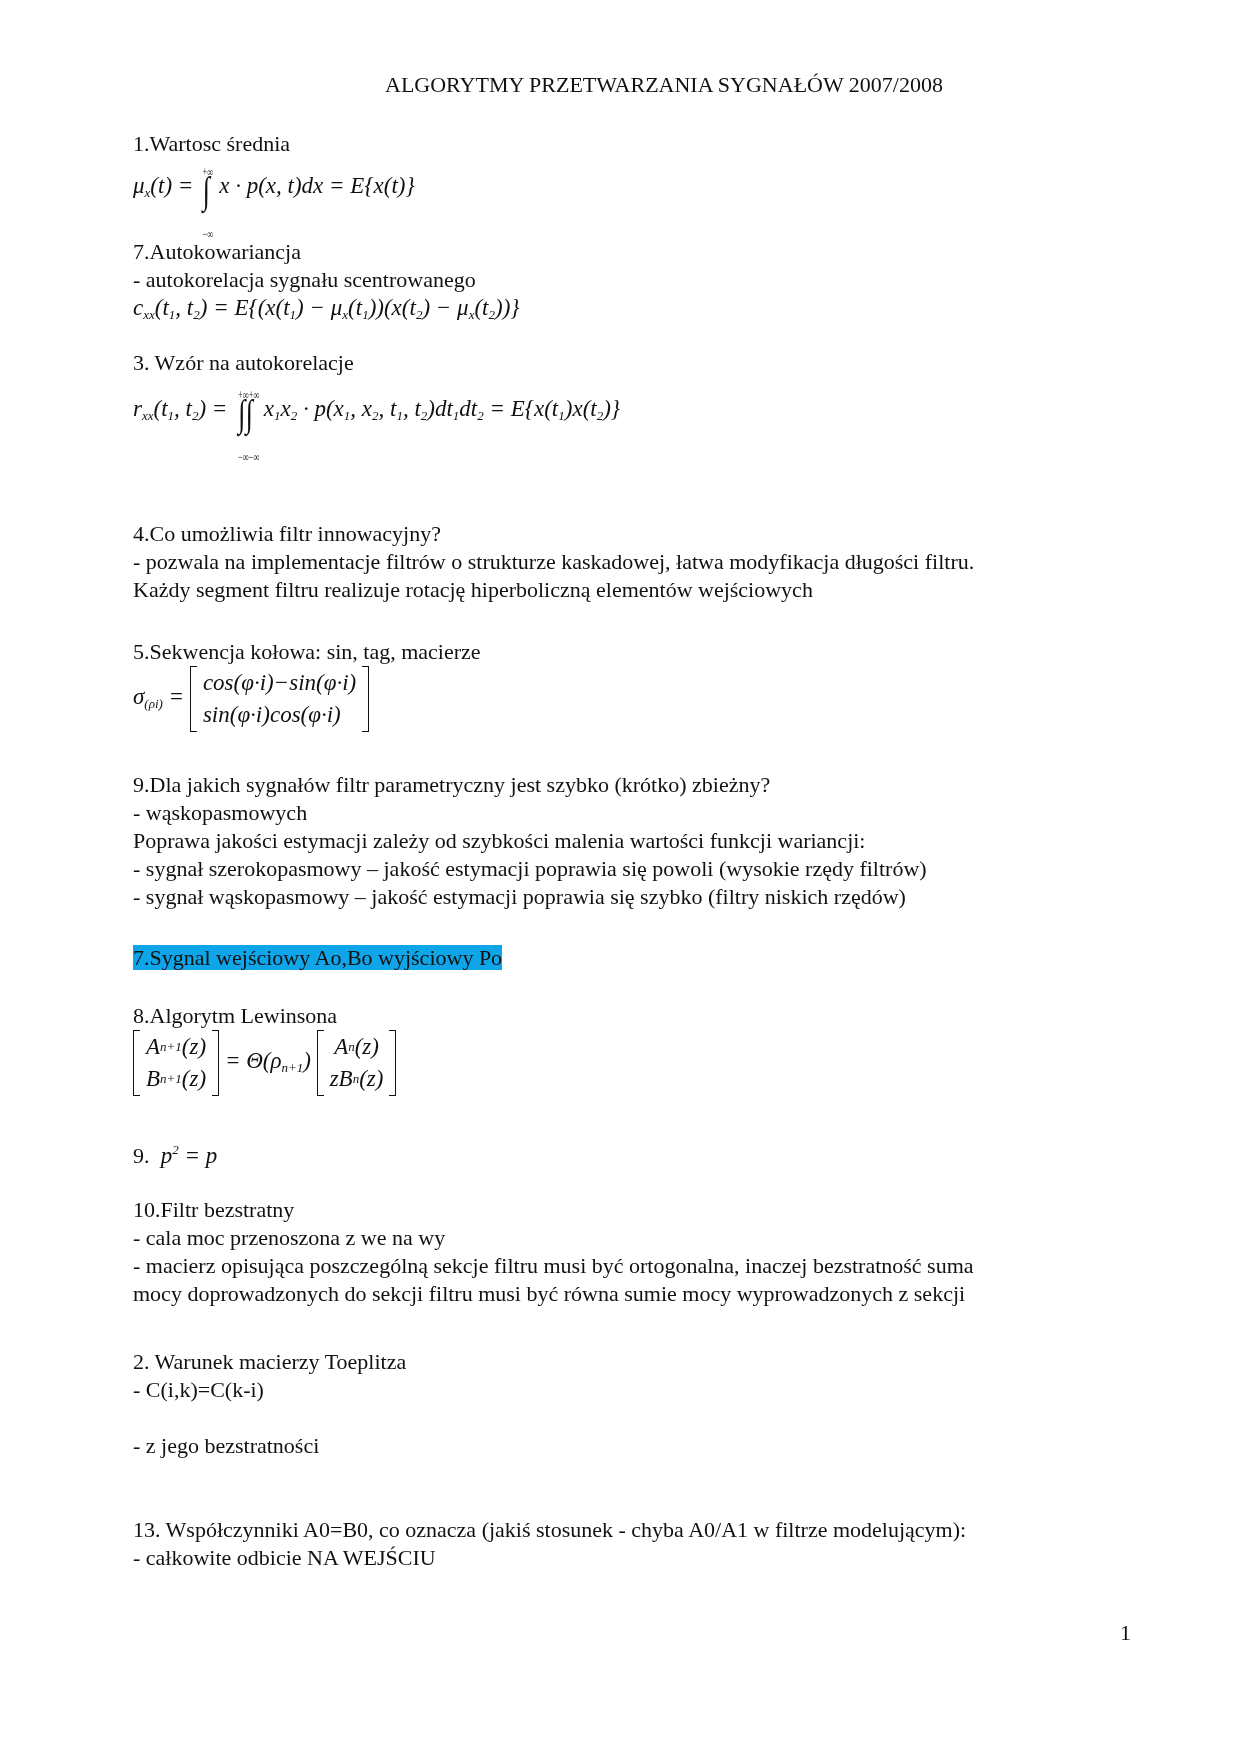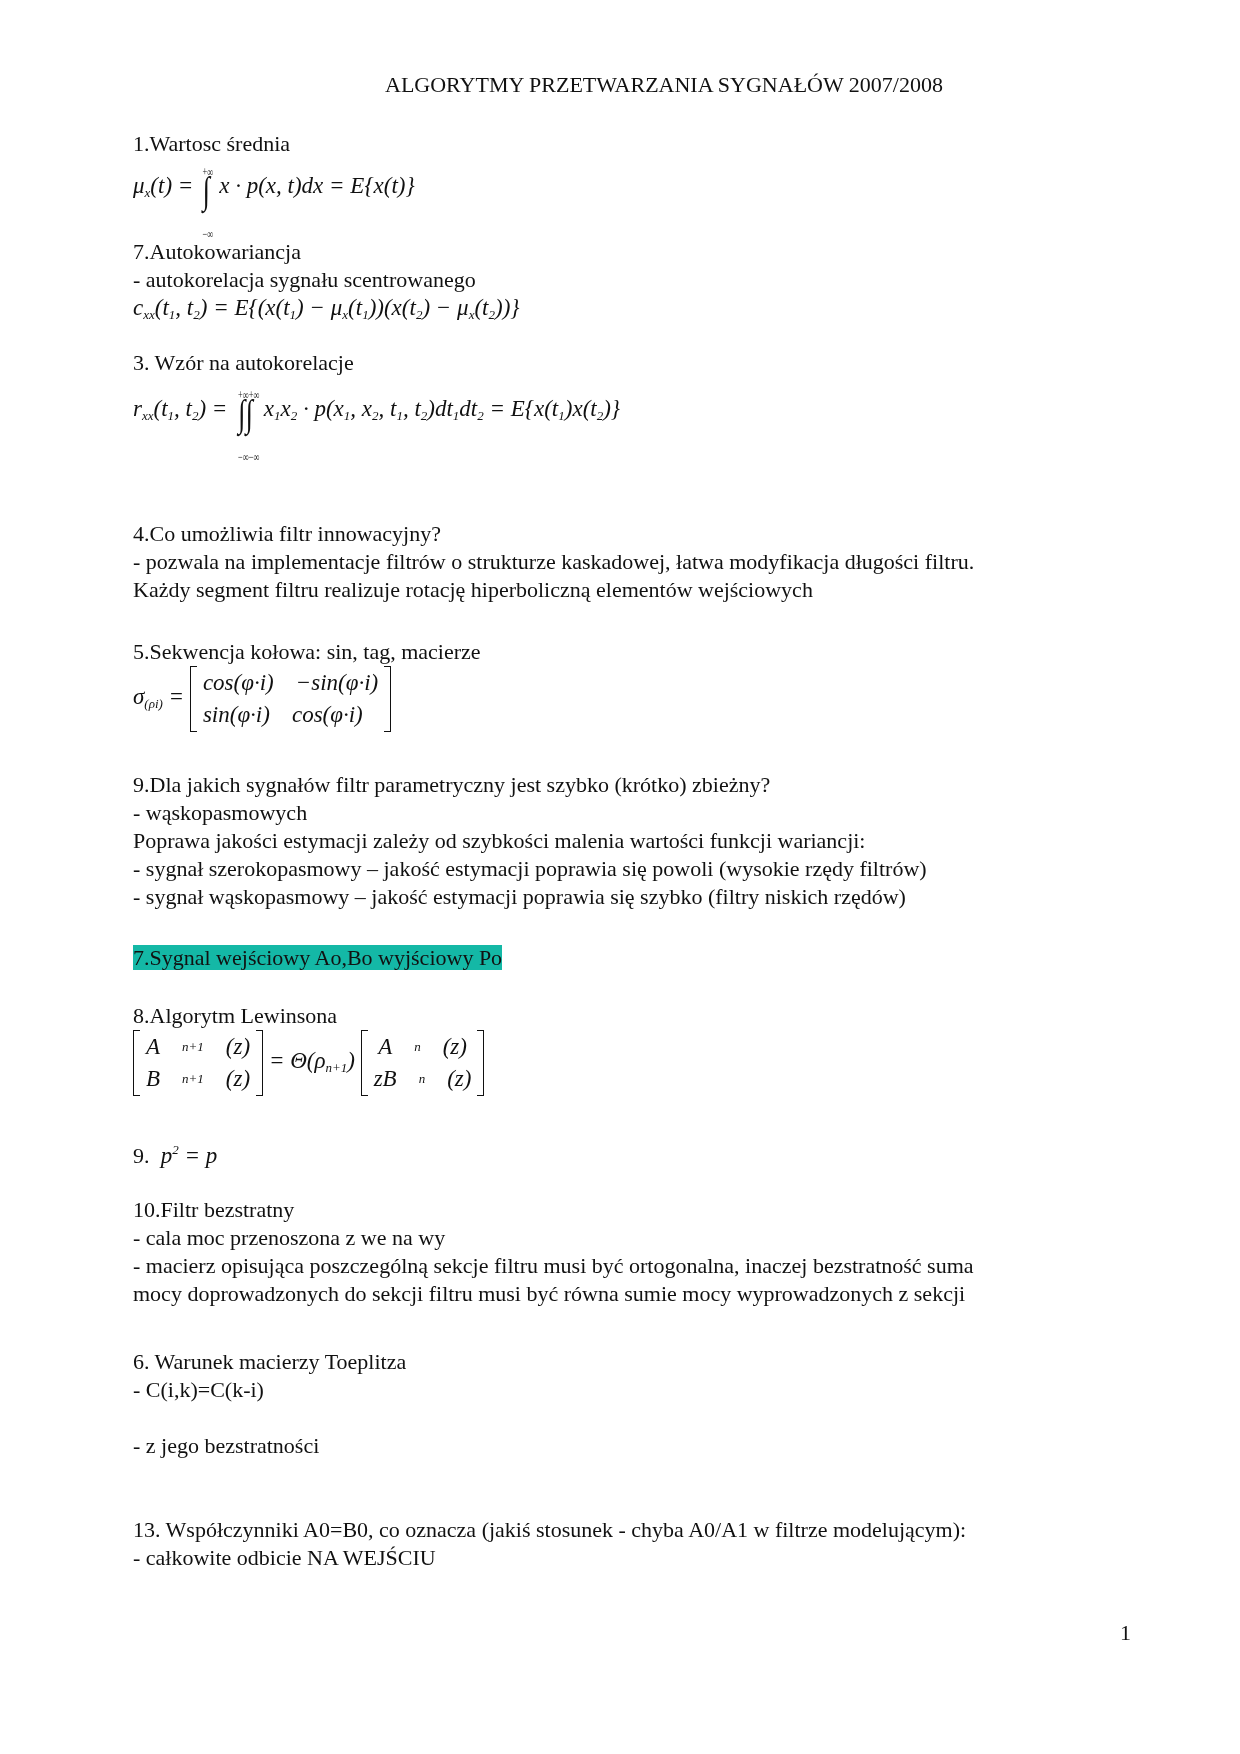--- a/index.html
+++ b/index.html
@@ -7,27 +7,27 @@
          font-family:"Liberation Serif","DejaVu Serif",serif; color:#111; }
   .page-title { position:absolute; left:0; right:0; top:72px; text-align:center;
                 font-size:22px; letter-spacing:0; padding-left:88px; }
   .block { position:absolute; left:133px; font-size:22px; line-height:28px; }
   .line { white-space:nowrap; }
   .math { font-style:italic; font-size:23px; white-space:nowrap;font-family:Liberation Serif, serif; }
   sub { font-size:13px; vertical-align:-4px; }
   sup { font-size:13px; }
   .int { display:inline-block; position:relative; font-size:38px; font-style:normal; vertical-align:-10px; margin:0 2px; transform:scaleX(0.7); }
   .lim { position:absolute; font-size:12px; font-style:normal; left:0; }
-  .highlight { background:#14b8a6; }
+  .highlight { background:#0ea5e9; }
   .matrix { display:inline-flex; align-items:center; vertical-align:middle; }
   .bracket { width:6px; border:1.5px solid #111; height:64px; }
   .bracket.l { border-right:none; }
   .bracket.r { border-left:none; }
   .mrows { display:flex; flex-direction:column; padding:0 6px; }
-  .mrow { display:flex; gap:22px; line-height:32px; }
+  .mrow { display:flex; line-height:32px; }
   .pagenum { position:absolute; left:1120px; top:1620px; font-size:22px; }
 </style>
 </head>
 <body>
 
 <div class="page-title">ALGORYTMY PRZETWARZANIA SYGNAŁÓW 2007/2008</div>
 
 <div class="block" style="top:130px">
   <div class="line">1.Wartosc średnia</div>
   <div class="math" style="margin-top:14px">
@@ -118,21 +118,21 @@
 </div>
 
 <div class="block" style="top:1196px">
   <div class="line">10.Filtr bezstratny</div>
   <div class="line">- cala moc przenoszona z we na wy</div>
   <div class="line">- macierz opisująca poszczególną sekcje filtru musi być ortogonalna, inaczej bezstratność suma</div>
   <div class="line">mocy doprowadzonych do sekcji filtru musi być równa sumie mocy wyprowadzonych z sekcji</div>
 </div>
 
 <div class="block" style="top:1348px">
-  <div class="line">6. Warunek macierzy Toeplitza</div>
+  <div class="line">2. Warunek macierzy Toeplitza</div>
   <div class="line">- C(i,k)=C(k-i)</div>
 </div>
 
 <div class="block" style="top:1432px">
   <div class="line">- z jego bezstratności</div>
 </div>
 
 <div class="block" style="top:1516px">
   <div class="line">13. Współczynniki A0=B0, co oznacza (jakiś stosunek - chyba A0/A1 w filtrze modelującym):</div>
   <div class="line">- całkowite odbicie NA WEJŚCIU</div>

